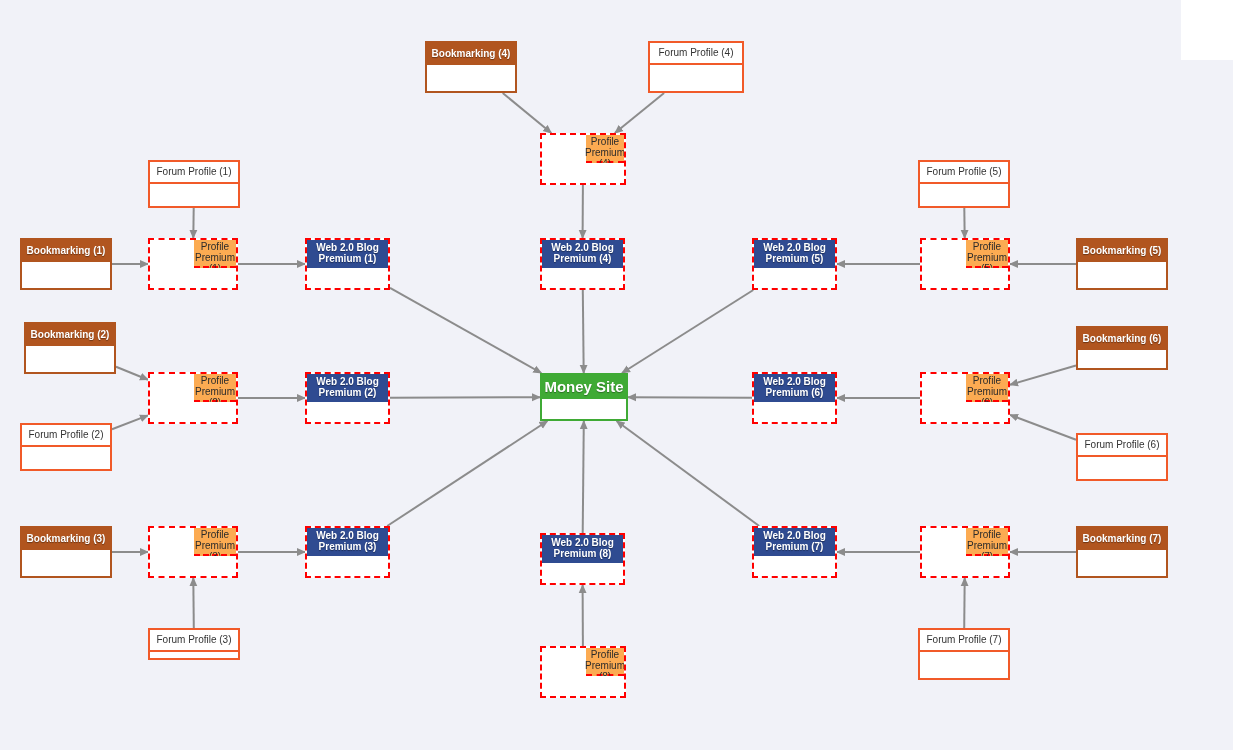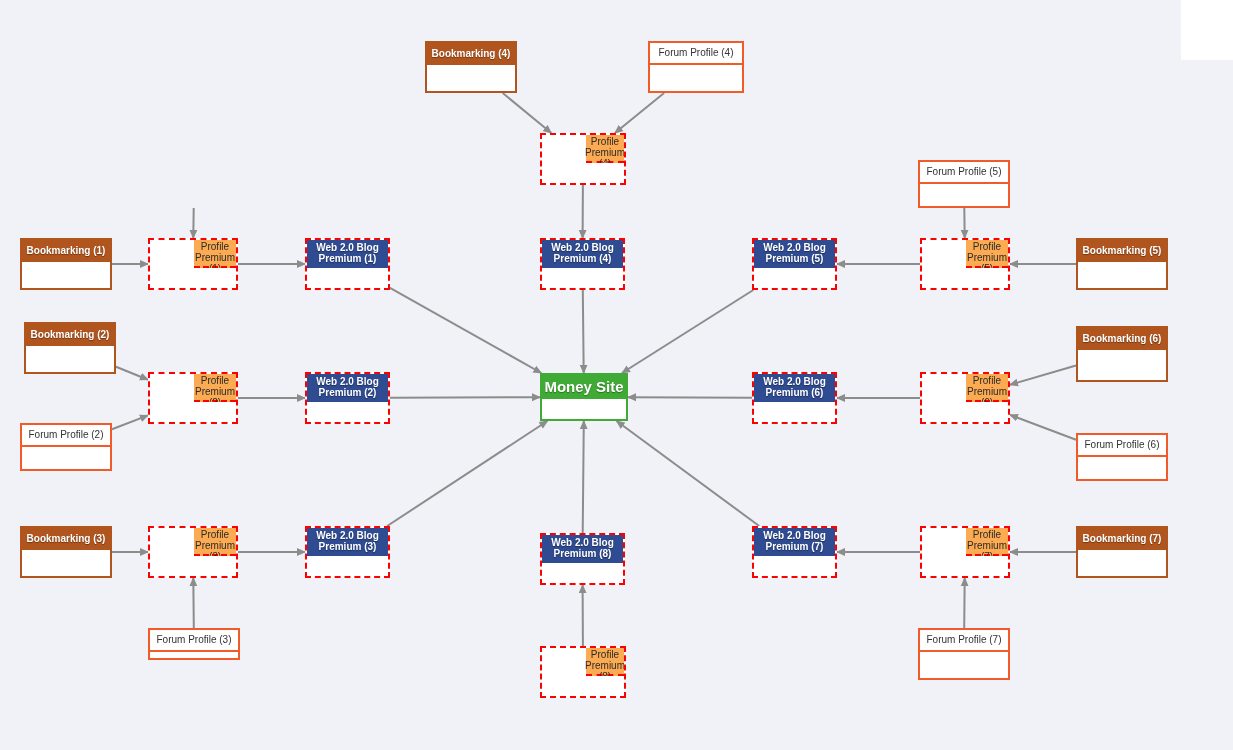--- a/index.html
+++ b/index.html
@@ -233,29 +233,33 @@
     <div class="body"></div>
   </div>
   <div class="node n-bookmark" style="left: 425px; top: 41px; width: 92px; height: 52px;">
     <div class="hdr">Bookmarking (4)</div>
     <div class="body"></div>
   </div>
   <div class="node n-bookmark" style="left: 1076px; top: 238px; width: 92px; height: 52px;">
     <div class="hdr">Bookmarking (5)</div>
     <div class="body"></div>
   </div>
-  <div class="node n-bookmark" style="left: 1076px; top: 326px; width: 92px; height: 56px;">
+  <div class="node n-bookmark" style="left: 1076px; top: 326px; width: 92px; height: 44px;">
     <div class="hdr">Bookmarking (6)</div>
     <div class="body"></div>
   </div>
   <div class="node n-bookmark" style="left: 1076px; top: 526px; width: 92px; height: 52px;">
     <div class="hdr">Bookmarking (7)</div>
     <div class="body"></div>
   </div>
 
+  <div class="node n-forum" style="left: 148px; top: 160px; width: 92px; height: 48px;">
+    <div class="hdr">Forum Profile (1)</div>
+    <div class="body"></div>
+  </div>
   <div class="node n-forum" style="left: 20px; top: 423px; width: 92px; height: 48px;">
     <div class="hdr">Forum Profile (2)</div>
     <div class="body"></div>
   </div>
   <div class="node n-forum" style="left: 148px; top: 628px; width: 92px; height: 32px;">
     <div class="hdr">Forum Profile (3)</div>
     <div class="body"></div>
   </div>
   <div class="node n-forum" style="left: 648px; top: 41px; width: 96px; height: 52px;">
     <div class="hdr">Forum Profile (4)</div>

